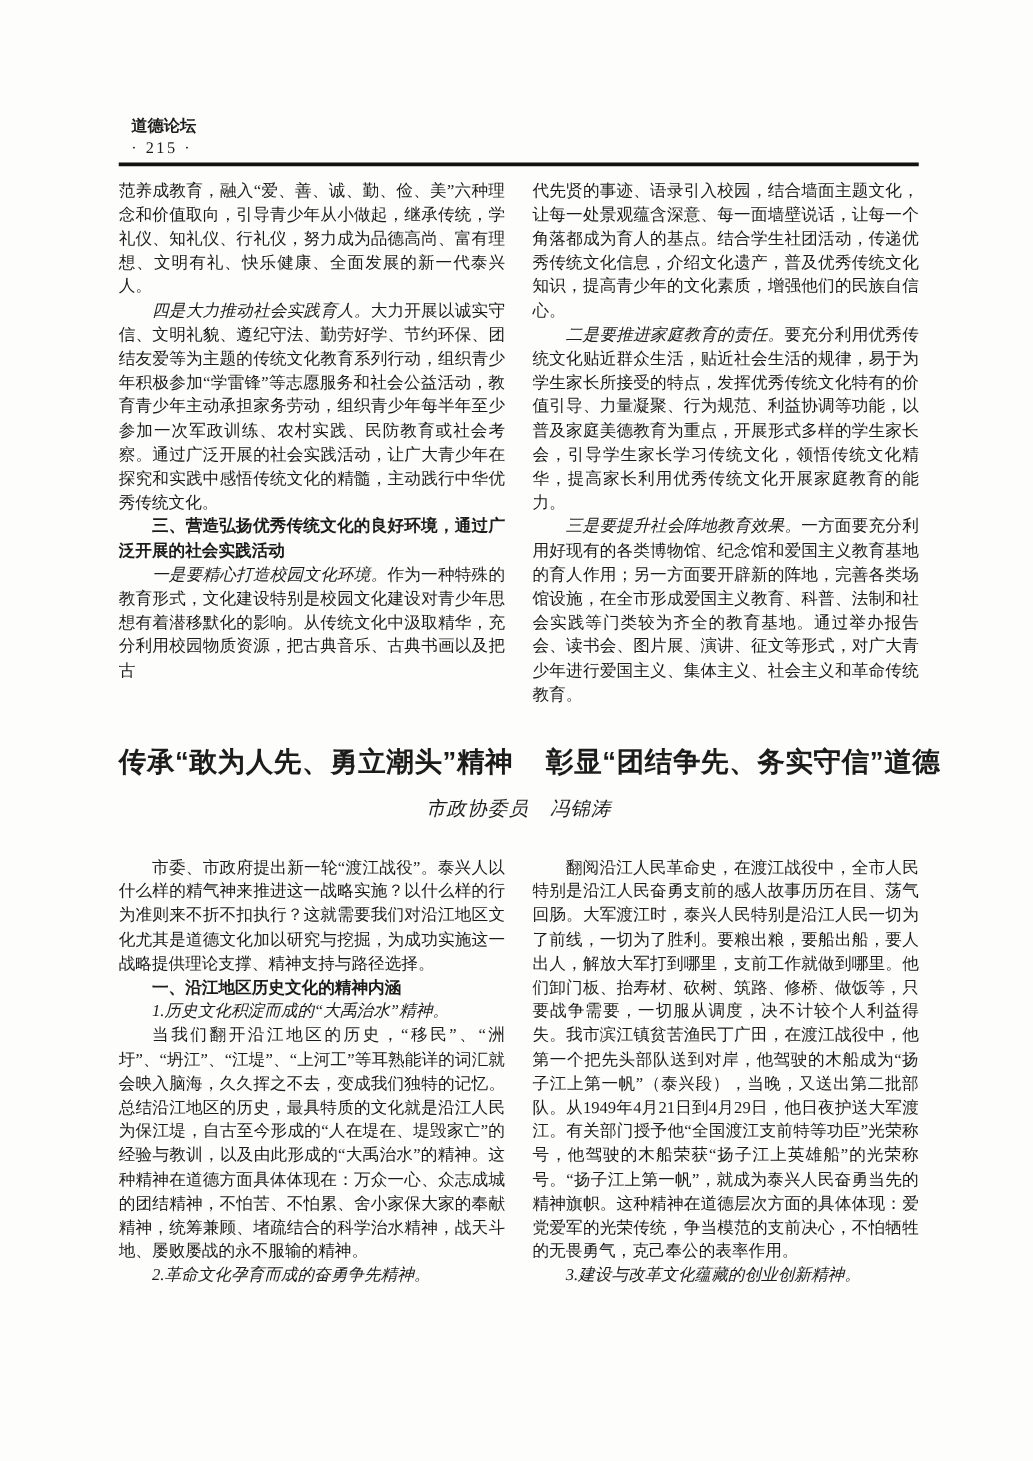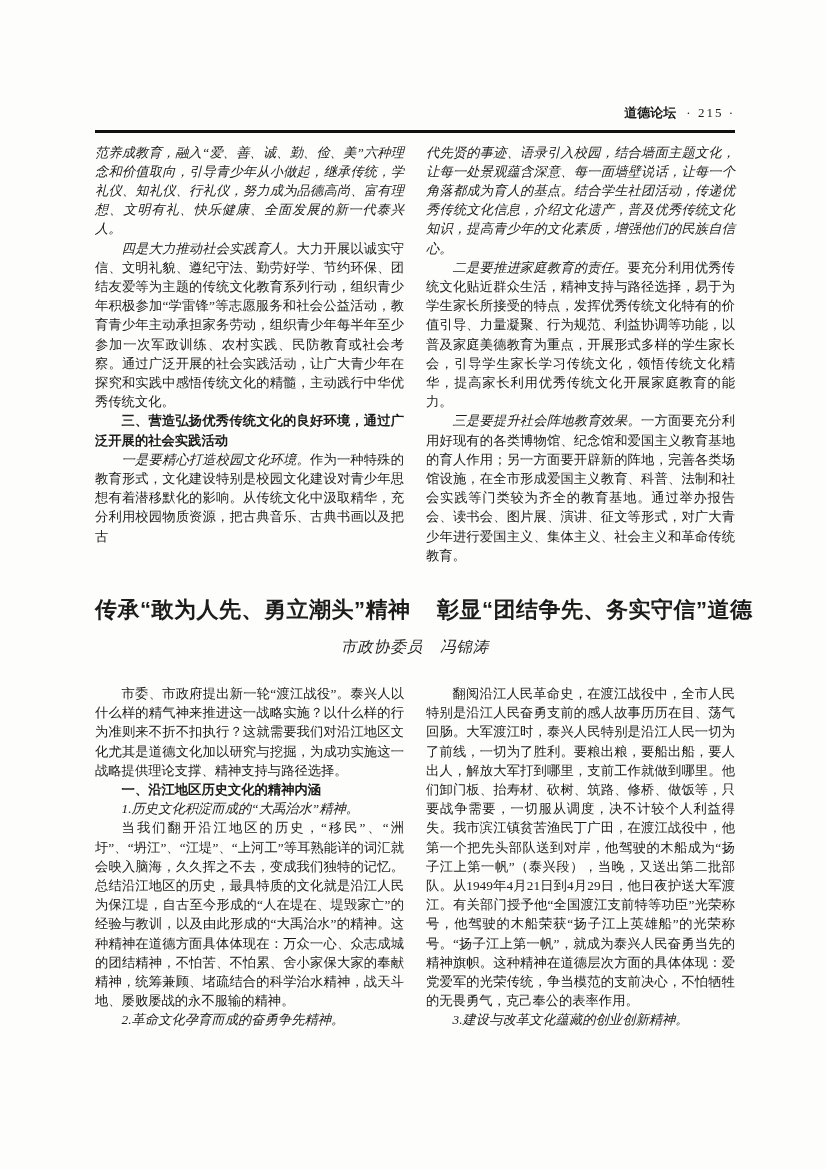--- a/index.html
+++ b/index.html
@@ -18,20 +18,21 @@
     overflow: hidden;
     font-family: "Liberation Serif", serif;
     color: #1c1c1c;
   }
   
   .page-header {
     display: flex;
     justify-content: flex-end;
     align-items: baseline;
     height: 22px;
+    flex-direction: column;
   }
   .forum-label {
     font-family: "Liberation Sans", sans-serif;
     font-weight: bold;
     font-size: 13px;
   }
   .page-number {
     font-size: 13px;
     margin-left: 10px;
     letter-spacing: 2px;
@@ -51,21 +52,21 @@
     flex: 1 1 0;
     font-size: 13.3px;
     line-height: 19.2px;
     text-align: justify;
     text-justify: inter-character;
   }
   .para {
     margin: 0;
     text-indent: 2em;
   }
-  .para.noindent { text-indent: 0; font-style: italic; }
+  .para.noindent { text-indent: 0; }
   .heading {
     font-family: "Liberation Sans", sans-serif;
     font-weight: bold;
   }
   .kaiti { font-style: italic; }
   .subheading {
     font-style: italic;
     margin: 0;
     text-indent: 2em;
   }
@@ -102,21 +103,21 @@
 
   <section class="two-col">
     <div class="col">
       <p class="para noindent"><span class="kaiti"></span><span>范养成教育，融入“爱、善、诚、勤、俭、美”六种理念和价值取向，引导青少年从小做起，继承传统，学礼仪、知礼仪、行礼仪，努力成为品德高尚、富有理想、文明有礼、快乐健康、全面发展的新一代泰兴人。</span></p>
       <p class="para"><span class="kaiti">四是大力推动社会实践育人。</span><span>大力开展以诚实守信、文明礼貌、遵纪守法、勤劳好学、节约环保、团结友爱等为主题的传统文化教育系列行动，组织青少年积极参加“学雷锋”等志愿服务和社会公益活动，教育青少年主动承担家务劳动，组织青少年每半年至少参加一次军政训练、农村实践、民防教育或社会考察。通过广泛开展的社会实践活动，让广大青少年在探究和实践中感悟传统文化的精髓，主动践行中华优秀传统文化。</span></p>
       <p class="para heading">三、营造弘扬优秀传统文化的良好环境，通过广泛开展的社会实践活动</p>
       <p class="para"><span class="kaiti">一是要精心打造校园文化环境。</span><span>作为一种特殊的教育形式，文化建设特别是校园文化建设对青少年思想有着潜移默化的影响。从传统文化中汲取精华，充分利用校园物质资源，把古典音乐、古典书画以及把古</span></p>
     </div>
     <div class="col">
       <p class="para noindent"><span class="kaiti"></span><span>代先贤的事迹、语录引入校园，结合墙面主题文化，让每一处景观蕴含深意、每一面墙壁说话，让每一个角落都成为育人的基点。结合学生社团活动，传递优秀传统文化信息，介绍文化遗产，普及优秀传统文化知识，提高青少年的文化素质，增强他们的民族自信心。</span></p>
-      <p class="para"><span class="kaiti">二是要推进家庭教育的责任。</span><span>要充分利用优秀传统文化贴近群众生活，精神支持与路径选择，易于为学生家长所接受的特点，发挥优秀传统文化特有的价值引导、力量凝聚、行为规范、利益协调等功能，以普及家庭美德教育为重点，开展形式多样的学生家长会，引导学生家长学习传统文化，领悟传统文化精华，提高家长利用优秀传统文化开展家庭教育的能力。</span></p>
+      <p class="para"><span class="kaiti">二是要推进家庭教育的责任。</span><span>要充分利用优秀传统文化贴近群众生活，贴近社会生活的规律，易于为学生家长所接受的特点，发挥优秀传统文化特有的价值引导、力量凝聚、行为规范、利益协调等功能，以普及家庭美德教育为重点，开展形式多样的学生家长会，引导学生家长学习传统文化，领悟传统文化精华，提高家长利用优秀传统文化开展家庭教育的能力。</span></p>
       <p class="para"><span class="kaiti">三是要提升社会阵地教育效果。</span><span>一方面要充分利用好现有的各类博物馆、纪念馆和爱国主义教育基地的育人作用；另一方面要开辟新的阵地，完善各类场馆设施，在全市形成爱国主义教育、科普、法制和社会实践等门类较为齐全的教育基地。通过举办报告会、读书会、图片展、演讲、征文等形式，对广大青少年进行爱国主义、集体主义、社会主义和革命传统教育。</span></p>
     </div>
   </section>
 
   <h1 class="article-title">
     <span>传承“敢为人先、勇立潮头”精神</span><span class="title-gap"></span><span>彰显“团结争先、务实守信”道德</span>
   </h1>
   <div class="author-line">市政协委员　冯锦涛</div>
 
   <section class="two-col">

